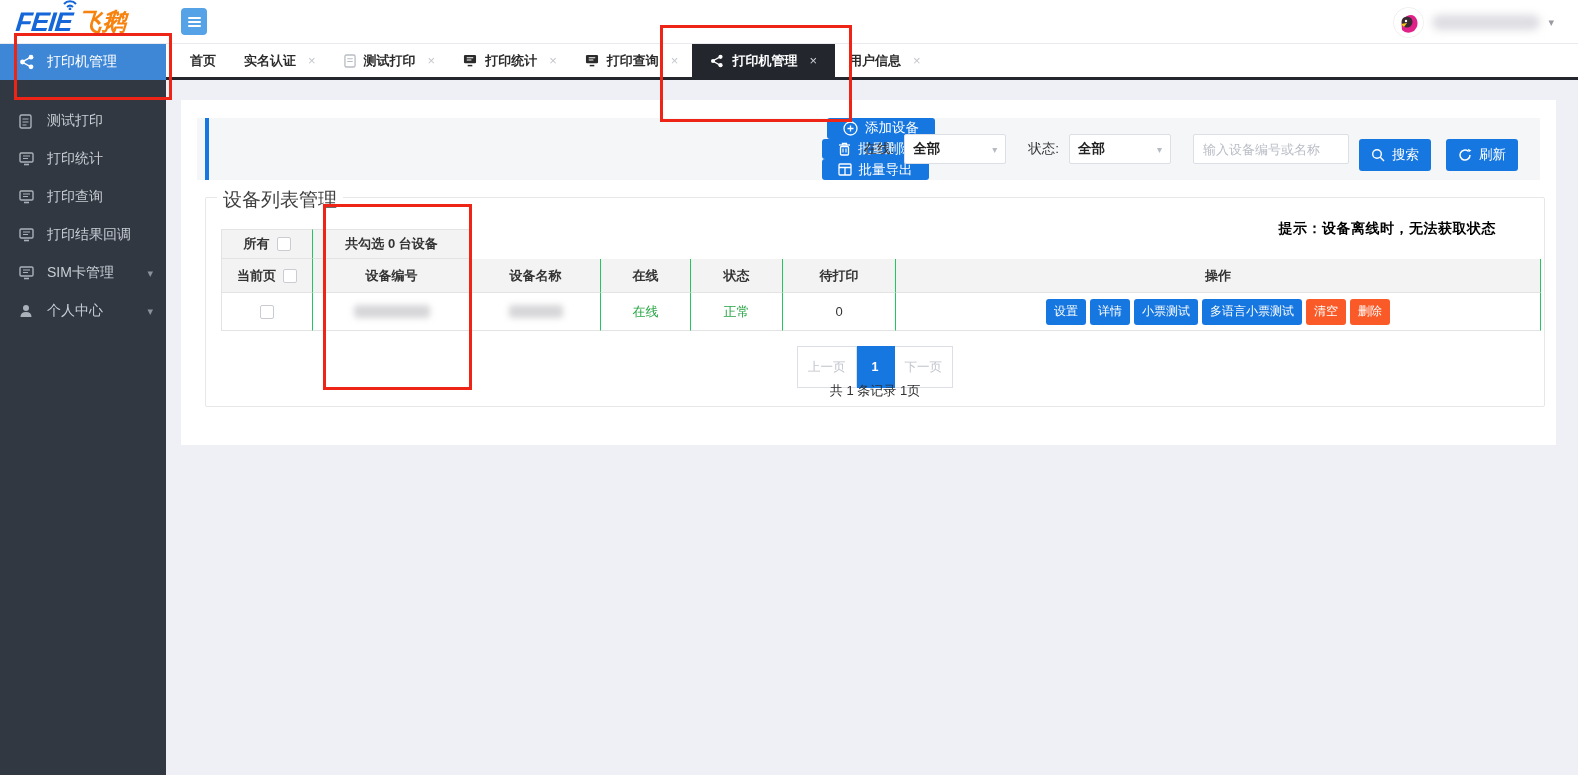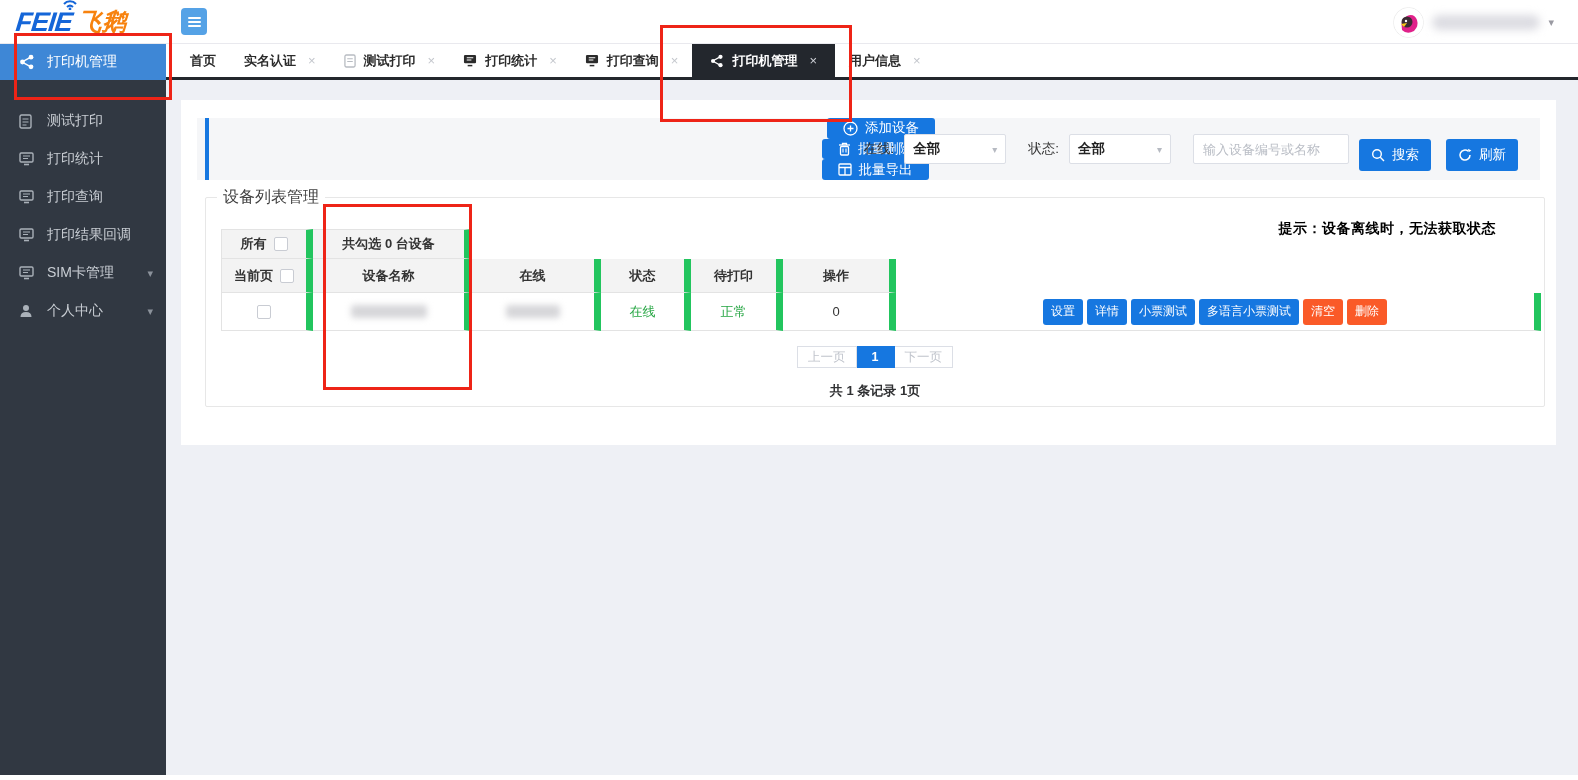--- a/index.html
+++ b/index.html
@@ -54,47 +54,47 @@
   .filters { position:absolute; right:22px; top:0; height:62px; display:flex; align-items:center; gap:10px; }
   .f-label { font-size:13.5px; color:#333; }
   .select { width:102px; height:30px; background:#fff; border:1px solid #dcdfe6; border-radius:2px; display:flex; align-items:center; justify-content:space-between; padding:0 8px; font-size:13.5px; font-weight:700; color:#222; cursor:pointer; }
   .select .sel-caret { color:#b6bac2; font-size:10px; font-weight:400; }
   .search-input { width:156px; height:30px; border:1px solid #dcdfe6; border-radius:2px; font-size:13px; padding:0 9px; color:#333; font-family:inherit; outline:none; }
   .search-input::placeholder { color:#b9bdc5; }
   .btn-sm { height:32px; padding:0 12px;margin-top:12px; }
 
   
   .fieldset { position:absolute; left:24px; top:97px; width:1340px; height:210px; border:1px solid #e7e7e7; border-radius:2px; }
-  .legend { position:absolute; left:11px; top:-11px; background:#fff; padding:0 6px; font-size:16px; color:#404040; }
+  .legend { position:absolute; left:11px; top:-11px; background:#fff; padding:0 6px; font-size:19px; color:#404040; }
   .hint { position:absolute; right:48px; top:22px; font-size:14px; font-weight:700; color:#000000; letter-spacing:0.5px; }
 
   
   .tbl { position:absolute; left:15px; top:31px; width:1320px; font-size:13px; color:#333; }
   .trow { display:grid; grid-template-columns:92px 158px 130px 90px 92px 113px 645px; }
   .trow1 { display:grid; grid-template-columns:92px 158px; }
-  .cell { display:flex; align-items:center; justify-content:center; border-right:7px solid #22c55e; border-bottom:1px solid #e3e3e3; }
+  .cell { display:flex; align-items:center; justify-content:center; border-right:1px solid #22c55e; border-bottom:1px solid #e3e3e3; }
   .trow1 .cell, .trow2 .cell { background:#f3f3f3; font-weight:700; border-top:1px solid #e3e3e3; }
   .trow1 .cell { height:30px; border-top:1px solid #e3e3e3; }
   .trow2 .cell { height:34px; border-top:none;font-family:Liberation Serif, serif; }
   .trow3 .cell { height:38px; background:#fff; font-weight:400; }
   .cell:first-child { border-left:1px solid #e3e3e3; }
   .cb { width:14px; height:14px; border:1px solid #c9ccd3; border-radius:2px; background:#fff; cursor:pointer; }
   .cb-label { margin-right:7px; font-weight:700; }
   .green { color:#27a644; font-weight:700; }
   .blur-block { height:13px; border-radius:3px; background:#d6d6d9; filter:blur(3px); }
   .actions { display:flex; gap:4px; justify-content:center; }
   .abtn { height:26px; padding:0 8px; border:none; border-radius:3px; background:#1677e0; color:#fff; font-size:12px; font-family:inherit; cursor:pointer; }
   .abtn.warn { background:#fa5a28; }
 
   
   .pager { position:absolute; left:0; right:0; top:148px; display:flex; justify-content:center; }
-  .pg { height:22px; min-width:38px; padding:0 10px; display:flex; align-items:center; justify-content:center; background:#fff; border:1px solid #dcdfe6; font-size:12.5px; color:#c0c4cc; cursor:pointer; }
+  .pg { height:42px; min-width:38px; padding:0 10px; display:flex; align-items:center; justify-content:center; background:#fff; border:1px solid #dcdfe6; font-size:12.5px; color:#c0c4cc; cursor:pointer; }
   .pg + .pg { border-left:none; }
   .pg.cur { background:#1677e0; border-color:#1677e0; color:#fff; font-weight:700; }
-  .pg-summary { position:absolute; left:0; right:0; top:184px; text-align:center; font-size:13px; font-weight:700; color:#303133; }
+  .pg-summary { position:absolute; left:0; right:0; top:184px; text-align:center; font-size:13px; font-weight:400; color:#303133; }
 
   
   .anno { position:absolute; border:3px solid #ee2417; pointer-events:none; z-index:20; background:transparent; }
   .anno1 { left:14px; top:33px; width:158px; height:67px; }
   .anno2 { left:660px; top:25px; width:192px; height:97px; }
   .anno3 { left:323px; top:204px; width:149px; height:186px; }
 
   .bottom-strip { position:absolute; left:0; bottom:0; width:1578px; height:5px; background:#ffffff; }
 </style>
 </head>
@@ -345,20 +345,21 @@
             <div class="cell">
               <span>共勾选 0 台设备</span>
             </div>
           </div>
 
           <div class="trow trow2">
             <div class="cell">
               <span class="cb-label">当前页</span>
               <span class="cb"></span>
             </div>
+            <div class="cell">设备编号</div>
             <div class="cell">设备名称</div>
             <div class="cell">在线</div>
             <div class="cell">状态</div>
             <div class="cell">待打印</div>
             <div class="cell">操作</div>
           </div>
 
           <div class="trow trow3">
             <div class="cell">
                 <span class="cb"></span>

